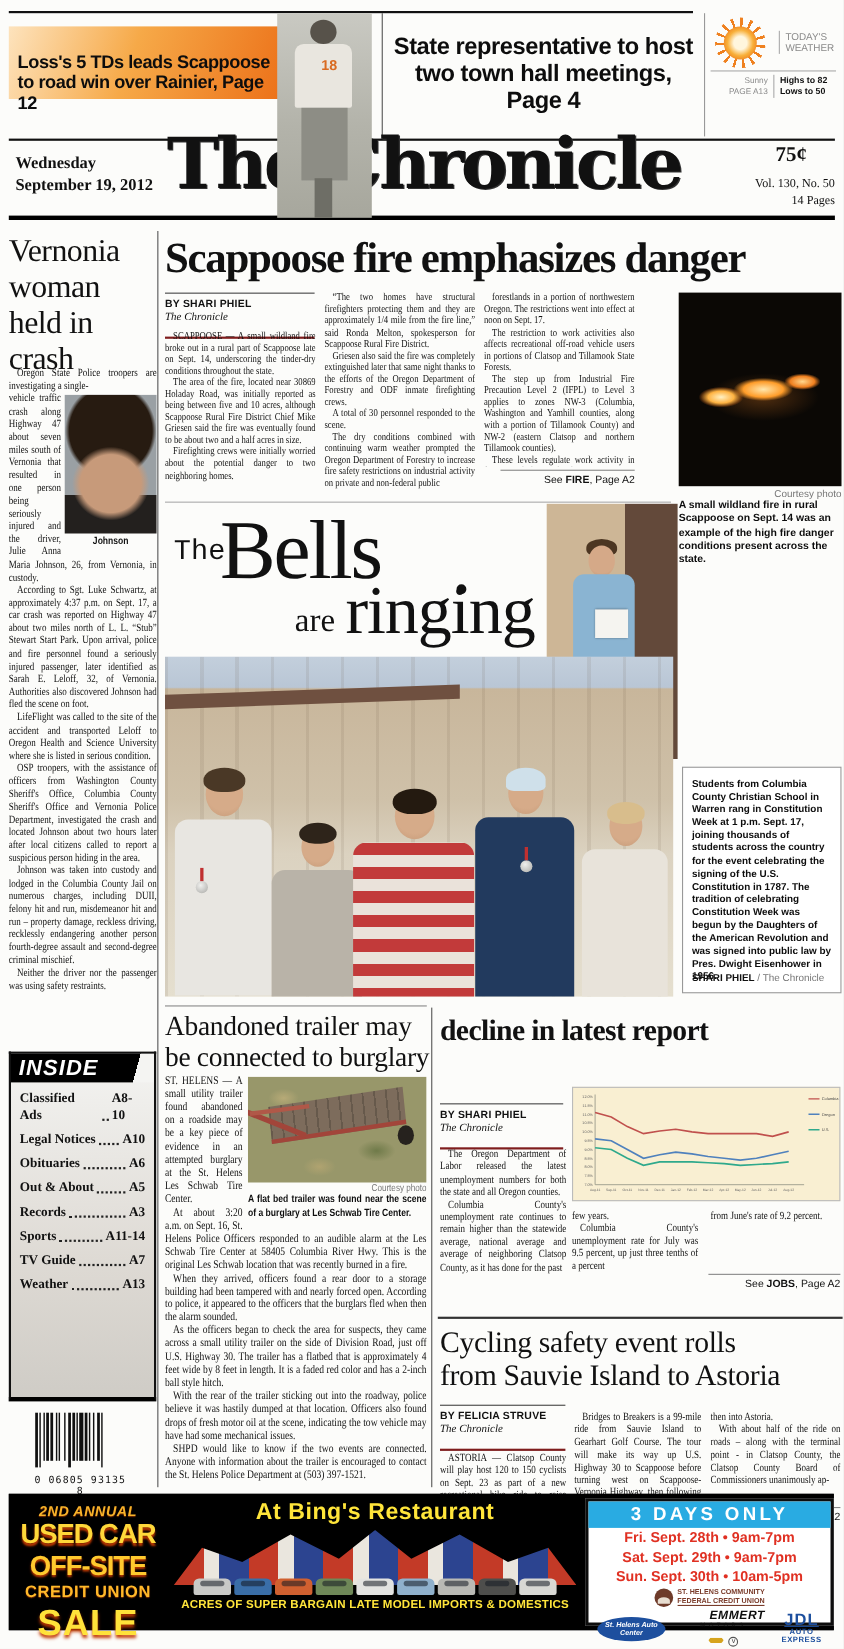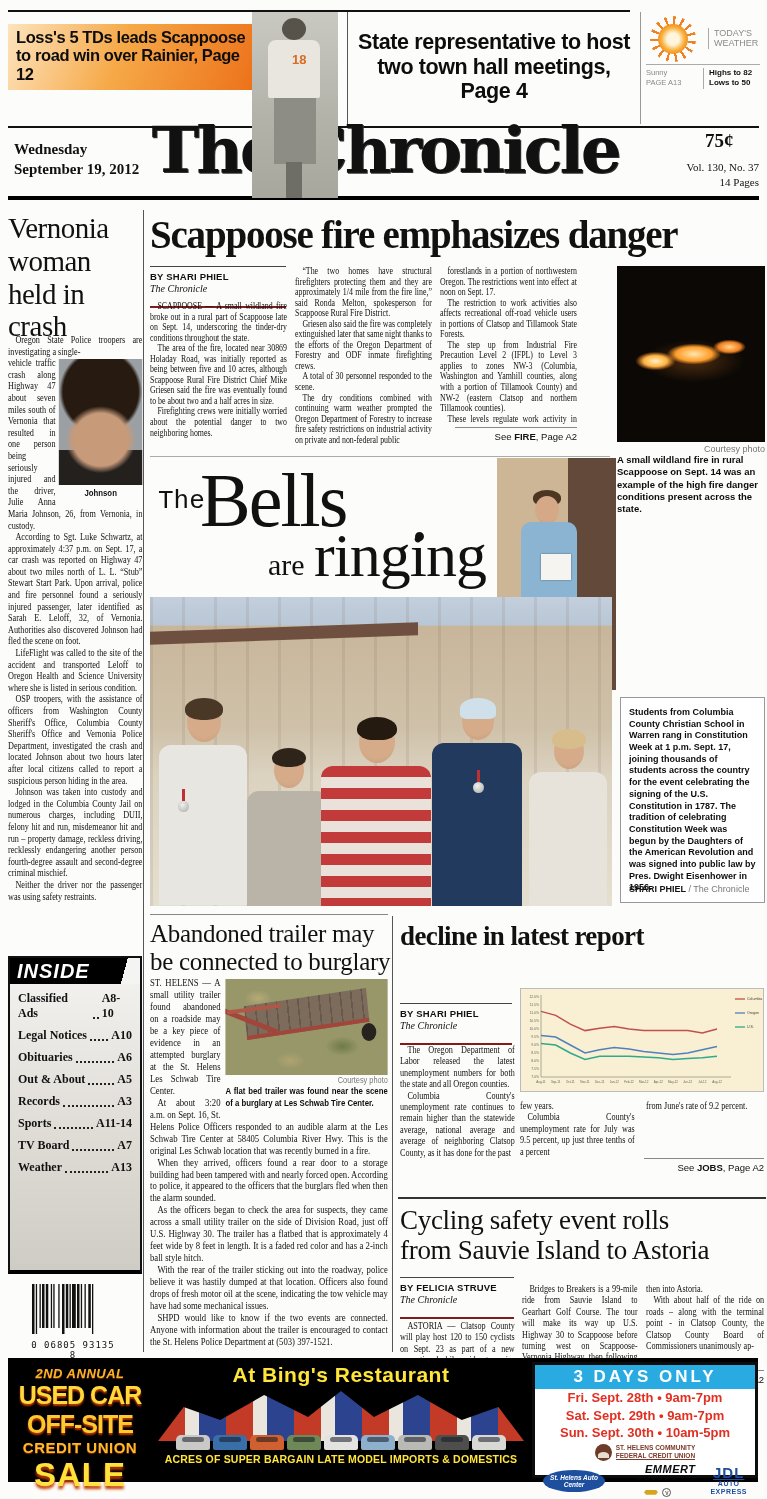--- a/index.html
+++ b/index.html
@@ -8,36 +8,36 @@
   #page { position:relative; width:767px; height:1499px; background:#fcfcfa; margin:0 auto; overflow:hidden; }
   .abs { position:absolute; }
   .just { text-align:justify; }
   .squeeze { transform:scaleX(.82); transform-origin:0 0; overflow:hidden; }
   .col p { text-indent:9px; }
   .rule { background:#111; }
   .vrule { background:#555; width:1px; }
 
   
   .teaser-left { background:linear-gradient(110deg,#fde3bd 0%,#f6a948 45%,#ec7119 100%);
-    font:bold 16.5px/1.12 "Liberation Sans",sans-serif; letter-spacing:-.4px; padding:4px 8px; color:#0d0d0d; }
+    font:bold 16.5px/1.12 "Liberation Sans",sans-serif; letter-spacing:-.4px; padding:24px 8px; color:#0d0d0d; }
   .teaser-center { font:bold 21.5px/1.15 "Liberation Sans",sans-serif; letter-spacing:-.4px; text-align:center; color:#0d0d0d; }
   .player { background:linear-gradient(180deg,#c9c9c2 0%,#b3b3aa 55%,#a7a79d 100%); overflow:hidden; }
   .player .helmet { position:absolute; left:30px; top:6px; width:24px; height:22px; border-radius:50%; background:#57524a; }
   .player .jersey { position:absolute; left:16px; top:28px; width:52px; height:58px; border-radius:8px 8px 2px 2px; background:#e9e6df; }
   .player .num { position:absolute; left:40px; top:40px; font:bold 13px "Liberation Sans",sans-serif; color:#d96b22; }
   .player .pants { position:absolute; left:22px; top:86px; width:42px; height:66px; background:#8d8d85; }
   .player .leg { position:absolute; left:34px; top:150px; width:16px; height:44px; background:#6e6e66; }
 
   .weather { font-family:"Liberation Sans",sans-serif; }
   .sun-rays { position:absolute; left:4px; top:2px; width:46px; height:46px; border-radius:50%;
     background:repeating-conic-gradient(#ef8120 0deg 7deg, rgba(0,0,0,0) 7deg 24deg); }
   .sun-core { position:absolute; left:12px; top:10px; width:30px; height:30px; border-radius:50%;
     background:radial-gradient(circle at 50% 50%, #fff6dd 0 28%, #f8b03a 55%, #ee7d1d 80%); }
   .wx-title { font-weight:normal; font-size:9px; color:#8a8a8a; line-height:1.15; }
-  .wx-small { font-size:7.5px; color:#8a8a8a; text-align:left; line-height:1.3; }
+  .wx-small { font-size:7.5px; color:#8a8a8a; text-align:right; line-height:1.3; }
   .wx-bold  { font-size:8px; font-weight:bold; color:#111; line-height:1.3; }
 
   
   .mast-date { font:bold 15px/1.3 "Liberation Serif",serif; }
   .mast-title { font-family:"DejaVu Serif","Liberation Serif",serif; font-weight:bold; font-size:64px; letter-spacing:-3px;
     text-align:center; white-space:nowrap; text-shadow:1px 1px 0 #333; }
   .mast-price { font:bold 19px "Liberation Serif",serif; }
   .mast-vol { font:11px/1.35 "Liberation Serif",serif; text-align:right; }
 
   
@@ -212,21 +212,21 @@
 
   <div class="abs mast-date" style="left:14px;top:140px">
     <div>Wednesday</div>
     <div>September 19, 2012</div>
   </div>
 
   <div class="abs mast-title" style="left:135px;top:112px;width:500px;z-index:2">The Chronicle</div>
 
   <div class="abs mast-price" style="left:705px;top:130px">75¢</div>
   <div class="abs mast-vol" style="left:655px;top:160px;width:104px">
-    <div>Vol. 130, No. 37</div>
+    <div>Vol. 130, No. 50</div>
     <div>14 Pages</div>
   </div>
 
   <div class="abs rule" style="left:8px;top:196px;width:751px;height:4px;background:#000"></div>
 
   <div class="abs vrule" style="left:143px;top:210px;height:1142px"></div>
 
   <div class="abs hl-vern" style="left:8px;top:212px;width:132px">Vernonia woman held in crash</div>
 
   <div class="abs col squeeze bodytxt just" style="left:8px;top:334px;width:164px;height:620px">
@@ -269,21 +269,21 @@
       <span>Records</span>
         <span class="dots"></span>
         <span>A3</span>
     </div>
     <div class="ins-row">
       <span>Sports</span>
         <span class="dots"></span>
         <span>A11-14</span>
     </div>
     <div class="ins-row">
-      <span>TV Board</span>
+      <span>TV Guide</span>
         <span class="dots"></span>
         <span>A7</span>
     </div>
     <div class="ins-row">
       <span>Weather</span>
         <span class="dots"></span>
         <span>A13</span>
     </div>
   </div>
 

